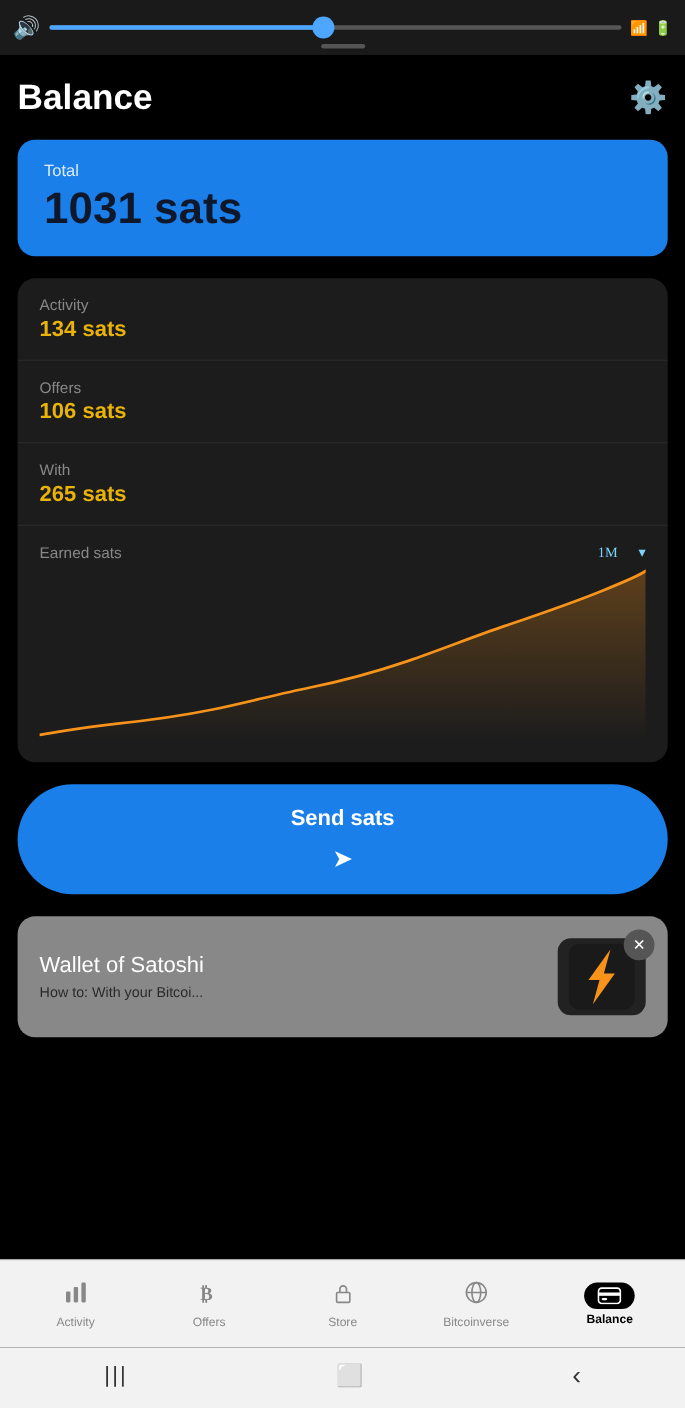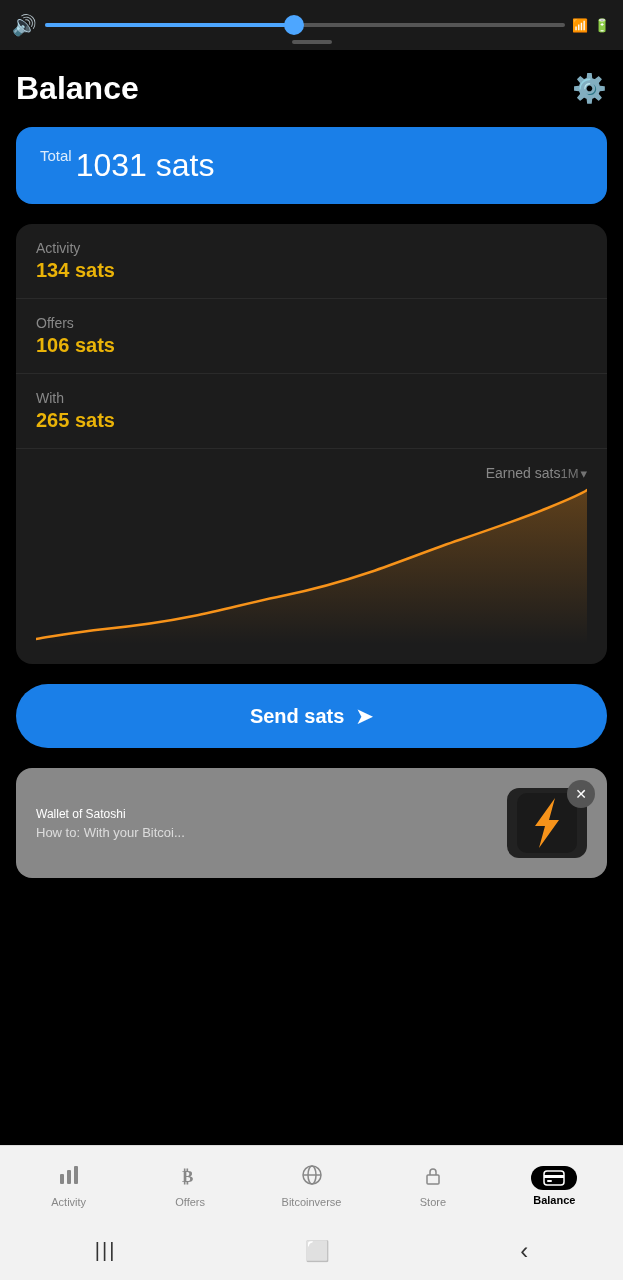--- a/index.html
+++ b/index.html
@@ -95,31 +95,32 @@
       color: #fff;
       cursor: pointer;
     }
 
     
     .total-card {
       background: #1a7fe8;
       border-radius: 16px;
       padding: 20px 24px;
       display: flex;
+      flex-direction: column;
       gap: 4px;
     }
     .total-label {
       font-size: 15px;
       color: rgba(255,255,255,0.85);
       font-weight: 400;
     }
     .total-amount {
-      font-size: 32px;
-      font-weight: 400;
-      color: #ffffff;
+      font-size: 40px;
+      font-weight: 700;
+      color: #0f172a;
     }
 
     
     .breakdown-container {
       background: #1c1c1c;
       border-radius: 16px;
       overflow: hidden;
       display: flex;
       flex-direction: column;
     }
@@ -138,34 +139,35 @@
       color: #888;
       font-weight: 400;
     }
     .breakdown-amount {
       font-size: 20px;
       font-weight: 600;
       color: #eab308;
     }
     .chart-header {
       display: flex;
-      justify-content: flex-end;
+      justify-content: space-between;
       align-items: center;
     }
     .chart-title {
       font-size: 14px;
       color: #888;
     }
     .chart-filter {
       font-size: 13px;
-      color: #737373;
-      display: flex;
-      align-items: center;
-      gap: 2px;
-      cursor: pointer;
+      color: #7dd3fc;
+      display: flex;
+      align-items: center;
+      gap: 19px;
+      cursor: pointer;
+      font-family: Liberation Serif, serif;
     }
     .chart-area {
       width: 100%;
       height: 160px;
     }
 
     
     .send-button {
       background: #1a7fe8;
       border: none;
@@ -173,20 +175,21 @@
       padding: 20px;
       width: 100%;
       color: #fff;
       font-size: 20px;
       font-weight: 600;
       display: flex;
       align-items: center;
       justify-content: center;
       gap: 12px;
       cursor: pointer;
+      flex-direction: column;
     }
     .send-icon {
       font-size: 20px;
     }
 
     
     .wallet-card {
       background: #888;
       border-radius: 16px;
       padding: 20px;
@@ -195,21 +198,21 @@
       justify-content: space-between;
       position: relative;
       min-height: 90px;
     }
     .wallet-info {
       display: flex;
       flex-direction: column;
       gap: 4px;
     }
     .wallet-name {
-      font-size: 12px;
+      font-size: 20px;
       color: #fff;
       font-weight: 500;
     }
     .wallet-close {
       position: absolute;
       top: 12px;
       right: 12px;
       background: #555;
       border-radius: 50%;
       width: 28px;
@@ -346,21 +349,21 @@
   </div>
 
   <button class="send-button">
     <span>Send sats</span>
     <span class="send-icon">➤</span>
   </button>
 
   <div class="wallet-card">
     <div class="wallet-info">
       <span class="wallet-name">Wallet of Satoshi</span>
-      <span style="font-size:13px; color:#ffffff; opacity:0.7;">How to: With your Bitcoi...</span>
+      <span style="font-size:13px; color:#000000; opacity:0.7;">How to: With your Bitcoi...</span>
     </div>
     <div class="wallet-close">✕</div>
     <div class="wallet-logo">
 
       <svg width="60" height="60" viewBox="0 0 60 60">
         <rect width="60" height="60" rx="10" fill="#1a1a1a"></rect>
         <polygon points="38,5 18,33 28,33 22,55 42,27 32,27" fill="#f7931a"></polygon>
       </svg>
     </div>
   </div>
@@ -386,36 +389,36 @@
       <svg width="22" height="22" viewBox="0 0 22 22">
         <text x="3" y="18" font-size="17" fill="#888" font-family="serif" font-weight="bold">₿</text>
       </svg>
     </span>
     <span class="nav-label">Offers</span>
   </div>
 
   <div class="nav-item">
     <span class="nav-icon">
       <svg width="22" height="22" viewBox="0 0 22 22" fill="none">
+        <rect x="5" y="11" width="12" height="9" rx="1" stroke="#888" stroke-width="1.5"></rect>
+        <path d="M8 11V8a3 3 0 0 1 6 0v3" stroke="#888" stroke-width="1.5"></path>
+      </svg>
+    </span>
+    <span class="nav-label">Store</span>
+  </div>
+
+  <div class="nav-item">
+    <span class="nav-icon">
+      <svg width="22" height="22" viewBox="0 0 22 22" fill="none">
         <circle cx="11" cy="11" r="9" stroke="#888" stroke-width="1.5"></circle>
         <ellipse cx="11" cy="11" rx="4" ry="9" stroke="#888" stroke-width="1.5"></ellipse>
         <line x1="2" y1="11" x2="20" y2="11" stroke="#888" stroke-width="1.5"></line>
       </svg>
     </span>
     <span class="nav-label">Bitcoinverse</span>
-  </div>
-
-  <div class="nav-item">
-    <span class="nav-icon">
-      <svg width="22" height="22" viewBox="0 0 22 22" fill="none">
-        <rect x="5" y="11" width="12" height="9" rx="1" stroke="#888" stroke-width="1.5"></rect>
-        <path d="M8 11V8a3 3 0 0 1 6 0v3" stroke="#888" stroke-width="1.5"></path>
-      </svg>
-    </span>
-    <span class="nav-label">Store</span>
   </div>
 
   <div class="nav-item active">
     <span class="nav-icon" style="background:#000; border-radius:20px; padding:4px 12px; display:inline-block;">
       <svg width="22" height="16" viewBox="0 0 22 16" fill="none" style="display:block;">
         <rect x="1" y="1" width="20" height="14" rx="3" stroke="#fff" stroke-width="1.5"></rect>
         <rect x="1" y="5" width="20" height="3" fill="#fff"></rect>
         <rect x="4" y="10" width="5" height="2" rx="1" fill="#fff"></rect>
       </svg>
     </span>

